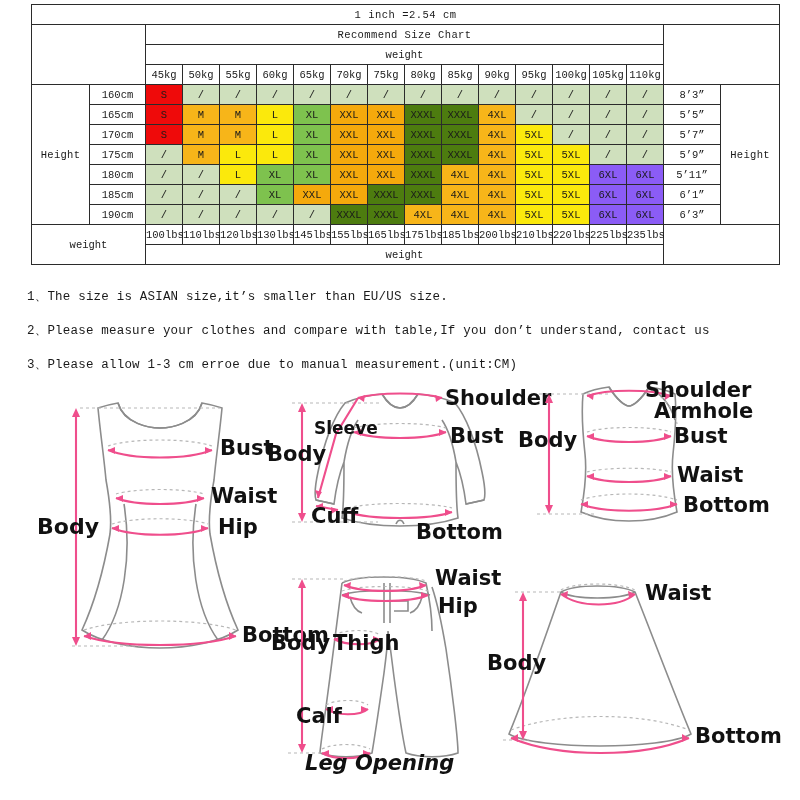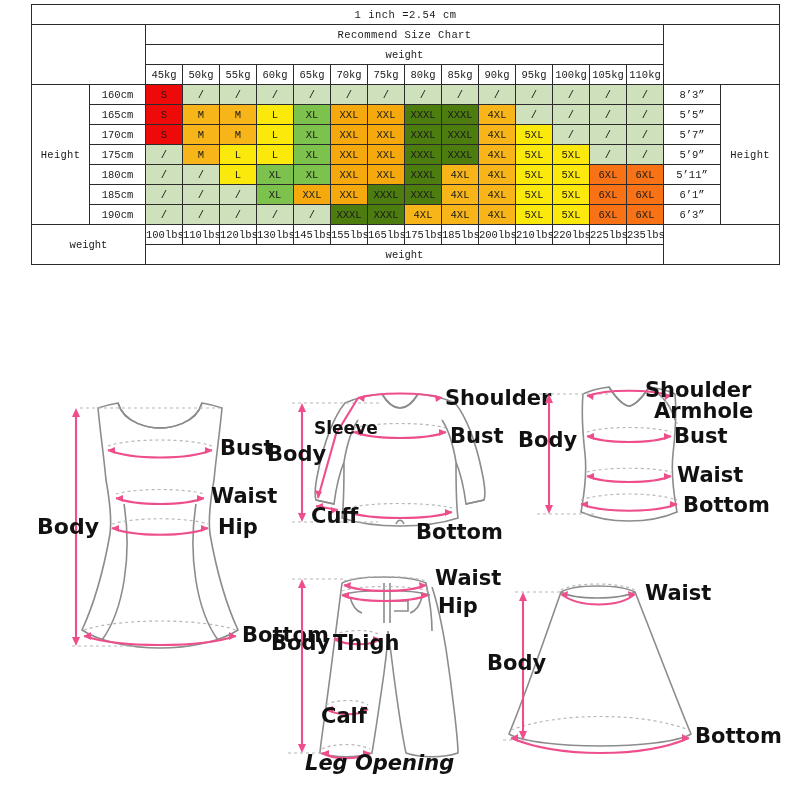--- a/index.html
+++ b/index.html
@@ -45,21 +45,21 @@
   
   .c-none { background:#cfe0bd; color:#4f6b40; }
   .c-s    { background:#ef0a0a; color:#8a1d1d; }
   .c-m    { background:#f7b519; color:#8a6010; }
   .c-l    { background:#fbe90c; color:#8a7b0c; }
   .c-xl   { background:#7ec24e; color:#3d6526; }
   .c-xxl  { background:#f5a90c; color:#8a5f0b; }
   .c-xxxl { background:#4d7c0f; color:#0f5b80; }
   .c-4xl  { background:#f7b519; color:#8a6010; }
   .c-5xl  { background:#fbe90c; color:#8a7b0c; }
-  .c-6xl  { background:#f97316; color:#50597a; }
+  .c-6xl  { background:#8b5cf6; color:#50597a; }
 
   
   .notes { position:absolute; left:27px; top:288px; width:730px; }
   .note {
     font-family: "Liberation Mono", "DejaVu Sans Mono", monospace;
     font-size: 12.5px;
     color:#1a1a1a;
     margin: 0 0 17px 0;
     letter-spacing: .2px;
     white-space: nowrap;
@@ -279,20 +279,25 @@
             <td class="lbs">235lbs</td>
             <td class="blank" colspan="2" rowspan="2"></td>
           </tr>
           <tr>
             <td class="wbot" colspan="14">weight</td>
           </tr>
         </tbody>
     </table>
   </div>
 
+  <div class="notes">
+    <p class="note">1、The size is ASIAN size,it’s smaller than EU/US size.</p>
+    <p class="note">2、Please measure your clothes and compare with table,If you don’t understand,  contact us</p>
+    <p class="note">3、Please allow 1-3 cm erroe due to manual measurement.(unit:CM)</p>
+  </div>
 
   <div class="diagrams">
 
     <div class="dg" style="left:20px; top:10px; width:270px; height:290px;">
       <svg width="270" height="290" viewBox="0 0 270 290">
         <g fill="none" stroke="#8c8c8c" stroke-width="1.6">
           <path d="M78,30 C84,28 92,26 98,25 C104,46 130,50 140,50 C150,50 176,46 182,25 C188,26 196,28 202,30
                    C200,52 196,80 194,102 C190,124 188,140 190,156
                    C196,190 206,226 218,252 C200,264 168,270 140,270 C112,270 80,264 62,252
                    C74,226 84,190 90,156 C92,140 90,124 86,102 C84,80 80,52 78,30 Z"></path>
@@ -478,21 +483,21 @@
             <polygon points="88,156 81,153 81,160"></polygon>
           <polygon points="42,200 49,197 49,204"></polygon>
             <polygon points="90,200 83,197 83,204"></polygon>
         </g>
         <line x1="22" y1="30" x2="22" y2="196" stroke="#ef4e8c" stroke-width="2.1"></line>
         <polygon points="22,26 18,35 26,35" fill="#ef4e8c"></polygon>
         <polygon points="22,200 18,191 26,191" fill="#ef4e8c"></polygon>
       </svg>
       <span class="lbl" style="left:-9px; top:80px; font-size:21px;">Body</span>
       <span class="lbl" style="left:53px; top:80px; font-size:21px;">Thigh</span>
-      <span class="lbl" style="left:41px; top:153px; font-size:21px;text-align:center;">Calf</span>
+      <span class="lbl" style="left:16px; top:153px; font-size:21px;text-align:center;">Calf</span>
       <span class="lbl" style="left:25px; top:200px; font-size:21px;font-style:italic;">Leg Opening</span>
       <span class="lbl" style="left:155px; top:15px; font-size:21px;">Waist</span>
       <span class="lbl" style="left:158px; top:43px; font-size:21px;">Hip</span>
     </div>
 
     <div class="dg" style="left:495px; top:190px; width:300px; height:240px;">
       <svg width="300" height="240" viewBox="0 0 300 240">
         <g fill="none" stroke="#8c8c8c" stroke-width="1.6">
           <path d="M66,34 C80,26 124,26 140,34 C156,74 180,138 196,176
                    C168,192 42,192 14,176 C30,138 52,74 66,34 Z"></path>

